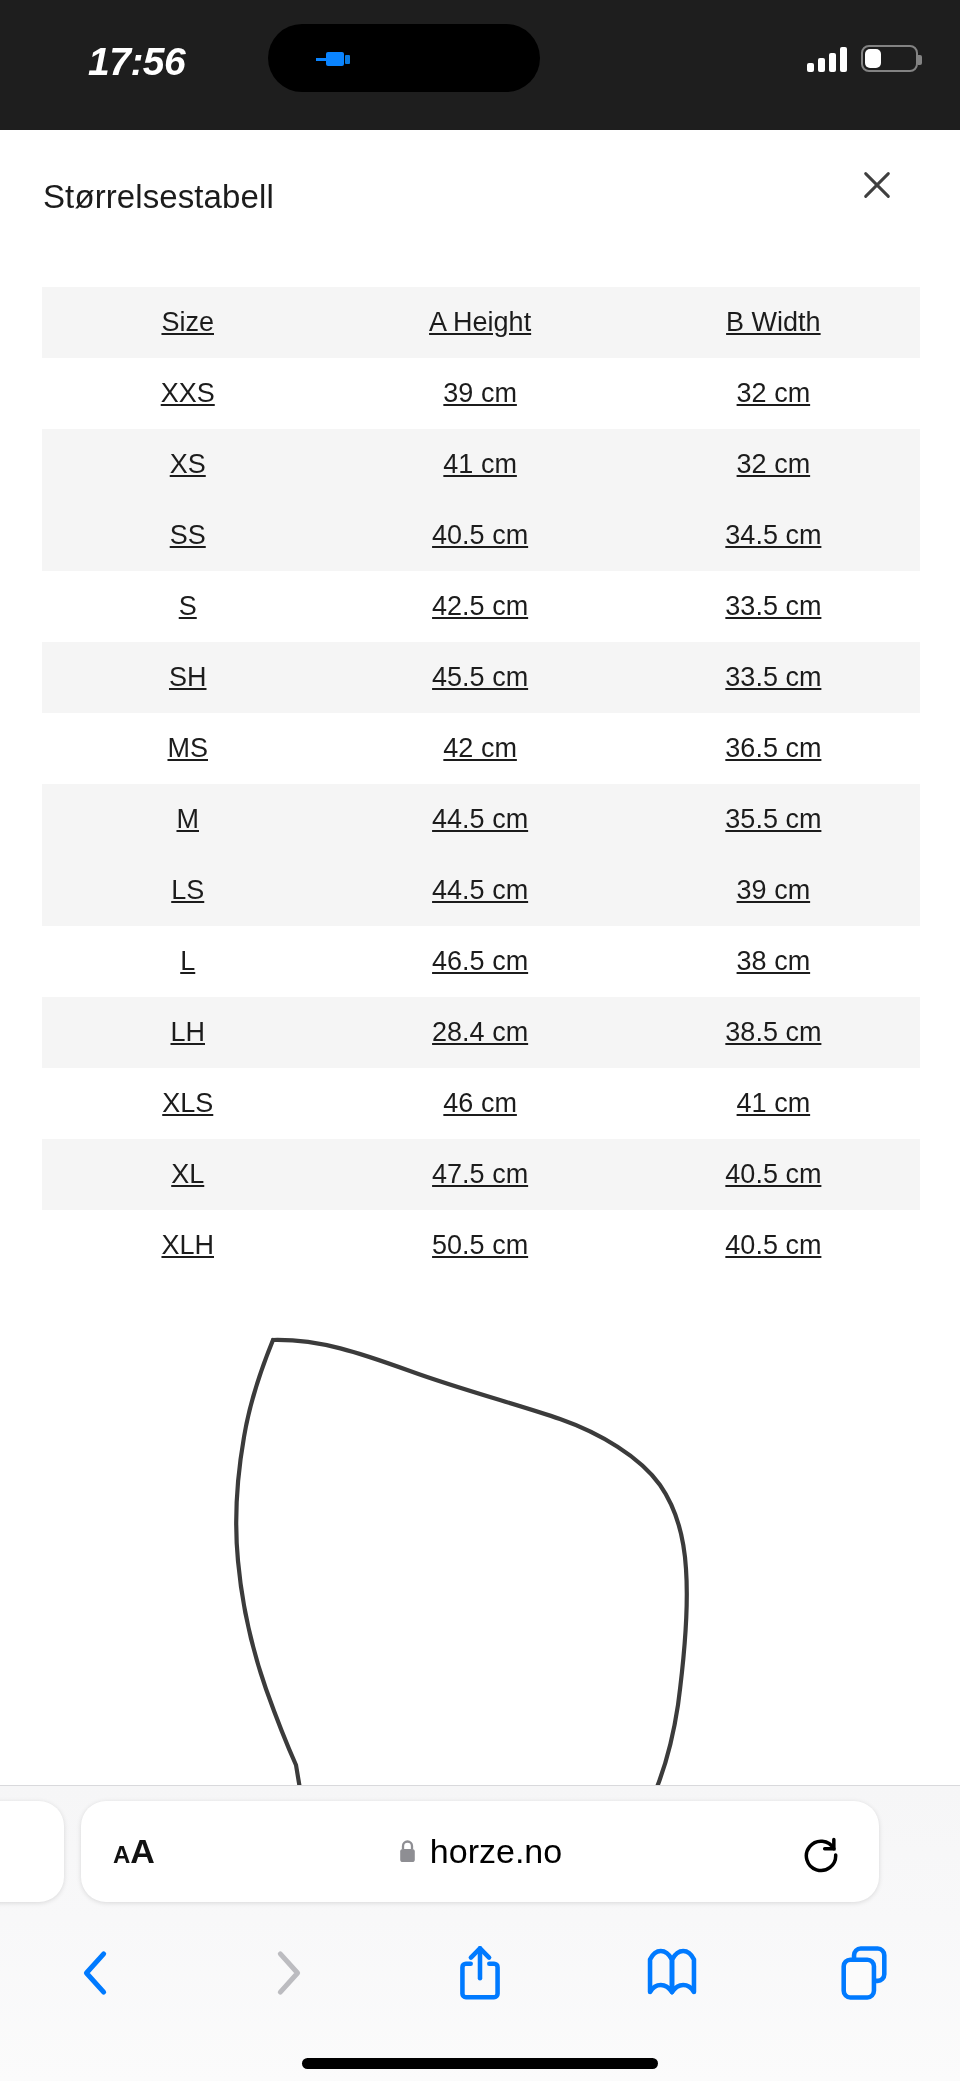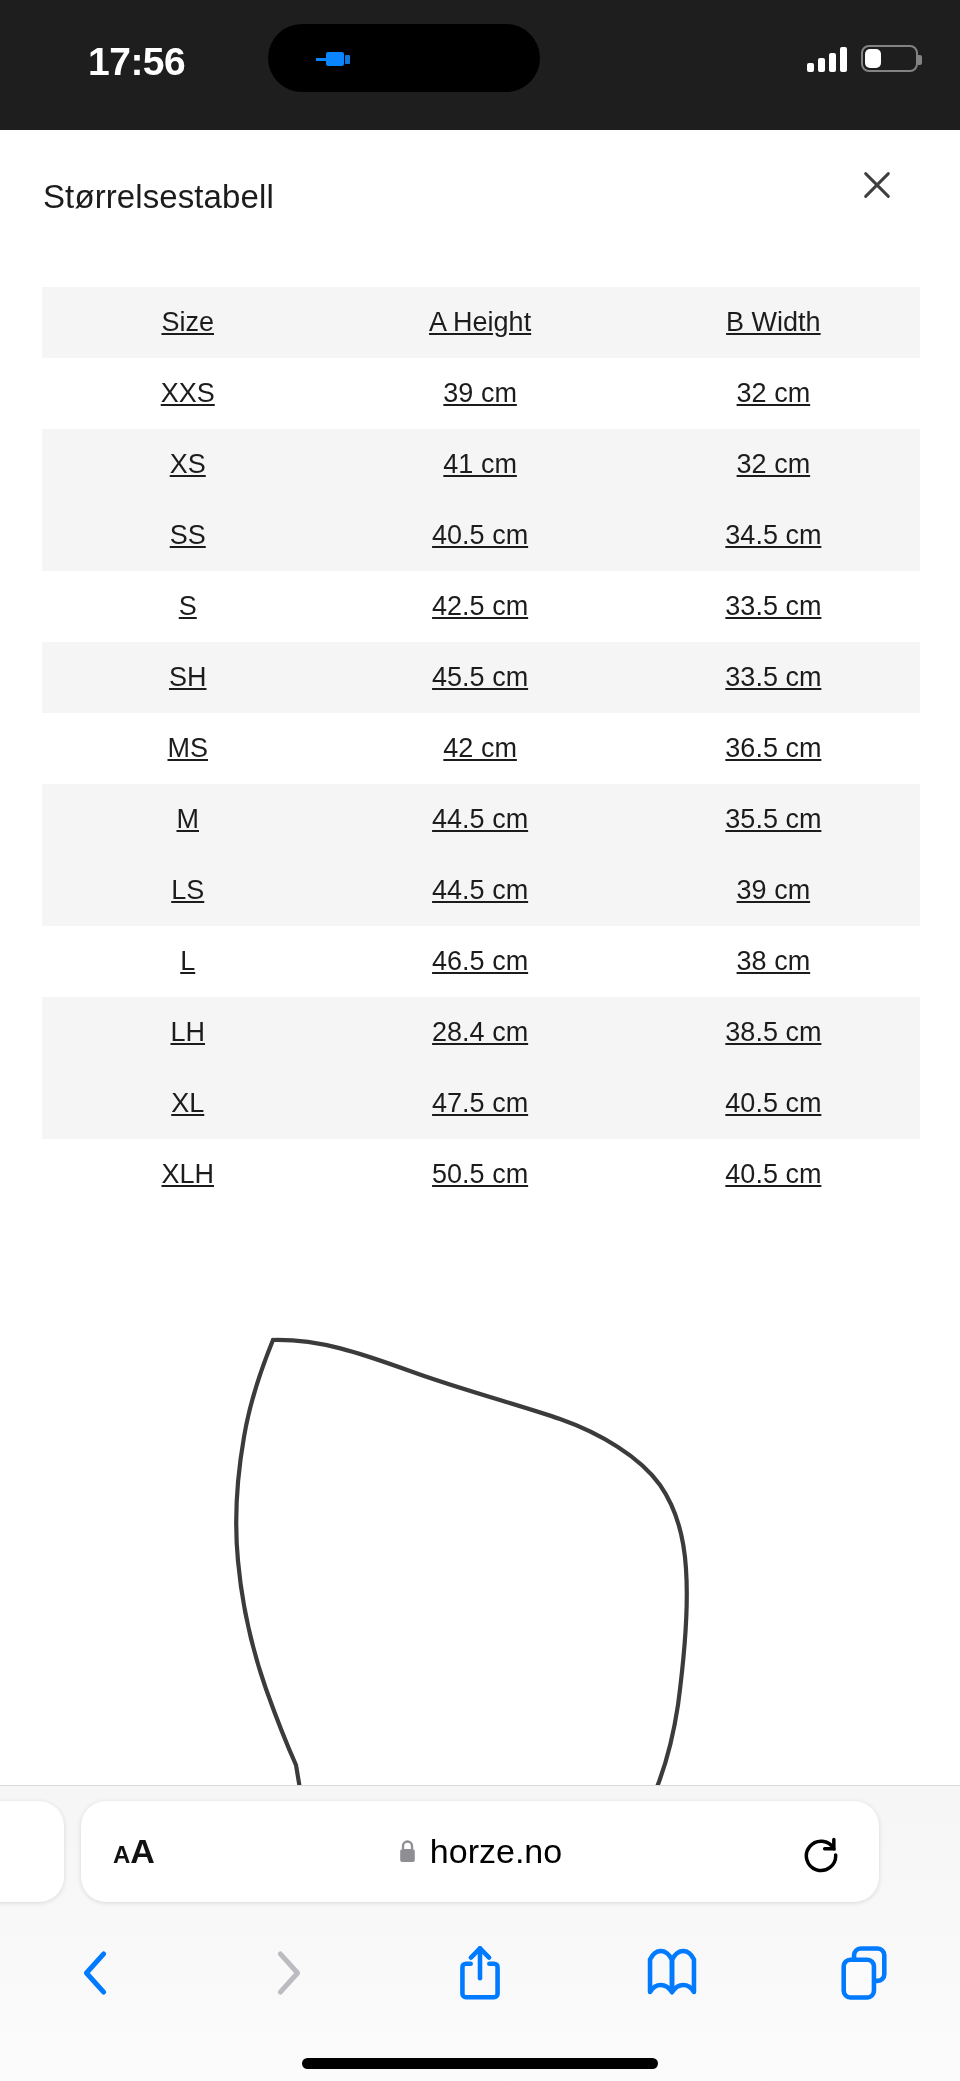--- a/index.html
+++ b/index.html
@@ -22,20 +22,21 @@
 
   
   #status-bar {
     position: absolute;
     top: 0; left: 0;
     width: 960px;
     height: 130px;
     background: #1e1e1e;
     display: flex;
     align-items: center;
+    font-style: italic;
   }
   #status-time {
     position: absolute;
     left: 88px;
     top: 40px;
     color: #ffffff;
     font-size: 39px;
     font-weight: bold;
     letter-spacing: -0.5px;
   }
@@ -344,20 +345,25 @@
           <tr class="odd">
             <td>L</td>
             <td>46.5 cm</td>
             <td>38 cm</td>
           </tr>
           <tr class="even">
             <td>LH</td>
             <td>28.4 cm</td>
             <td>38.5 cm</td>
           </tr>
+          <tr class="odd">
+            <td>XLS</td>
+            <td>46 cm</td>
+            <td>41 cm</td>
+          </tr>
           <tr class="even">
             <td>XL</td>
             <td>47.5 cm</td>
             <td>40.5 cm</td>
           </tr>
           <tr class="odd">
             <td>XLH</td>
             <td>50.5 cm</td>
             <td>40.5 cm</td>
           </tr>

